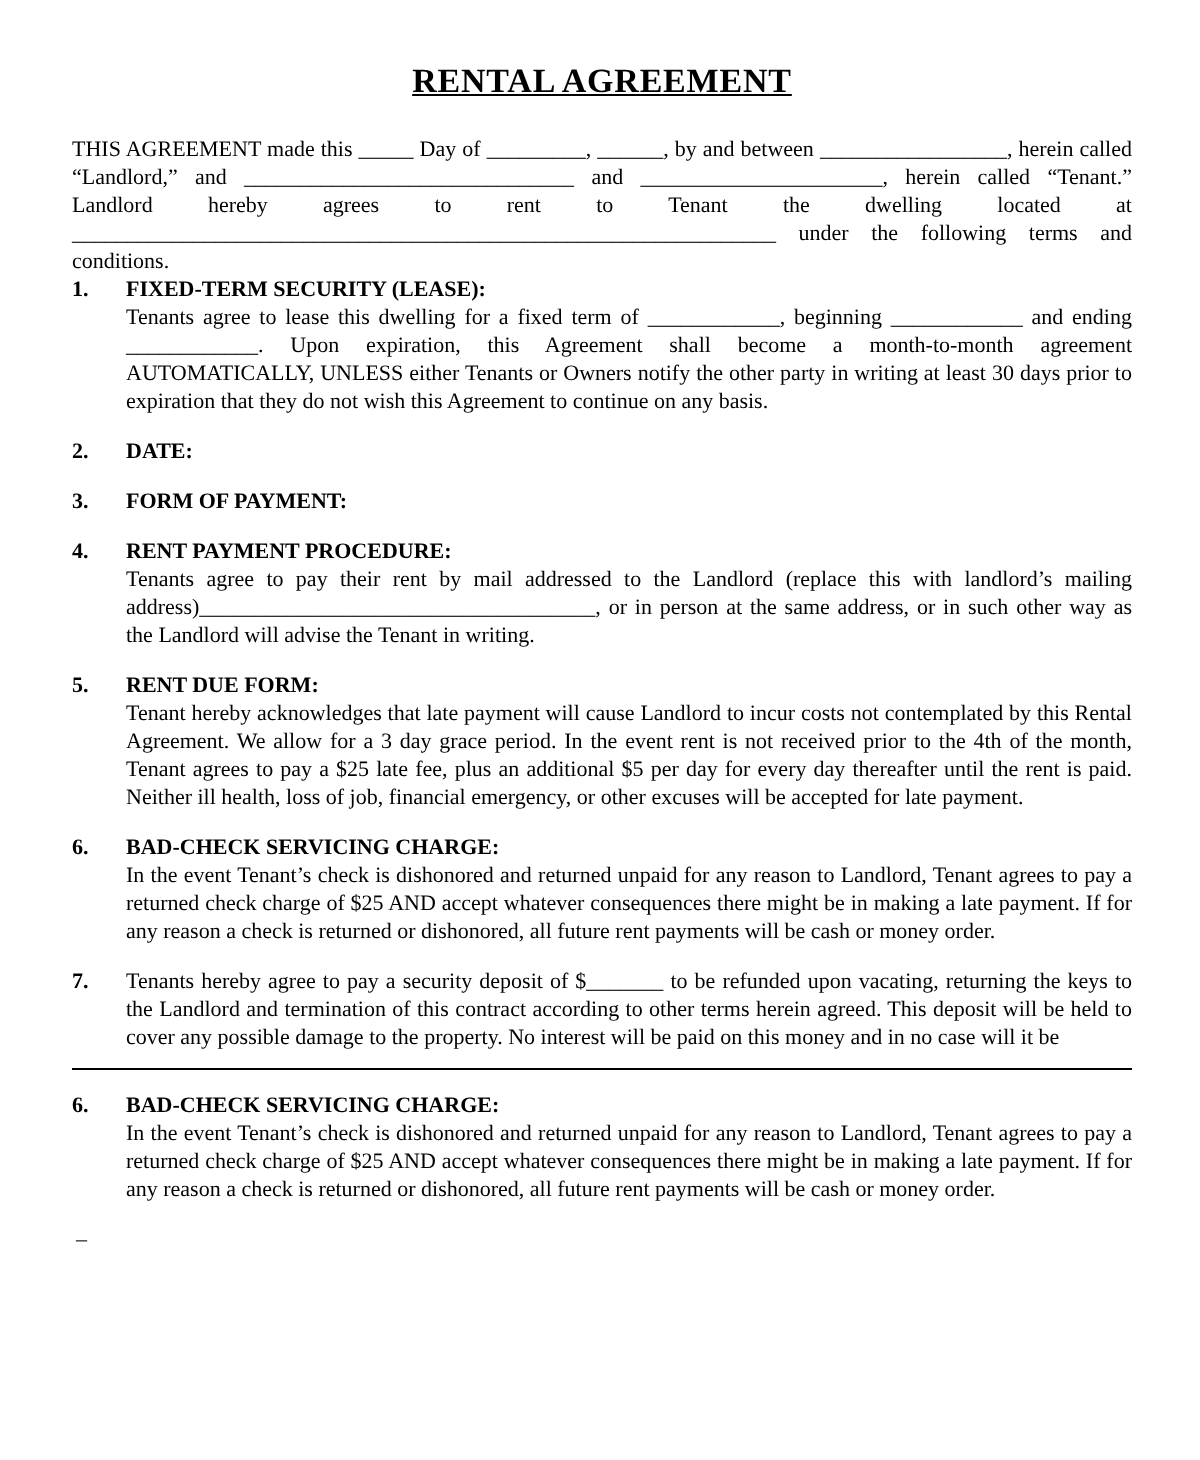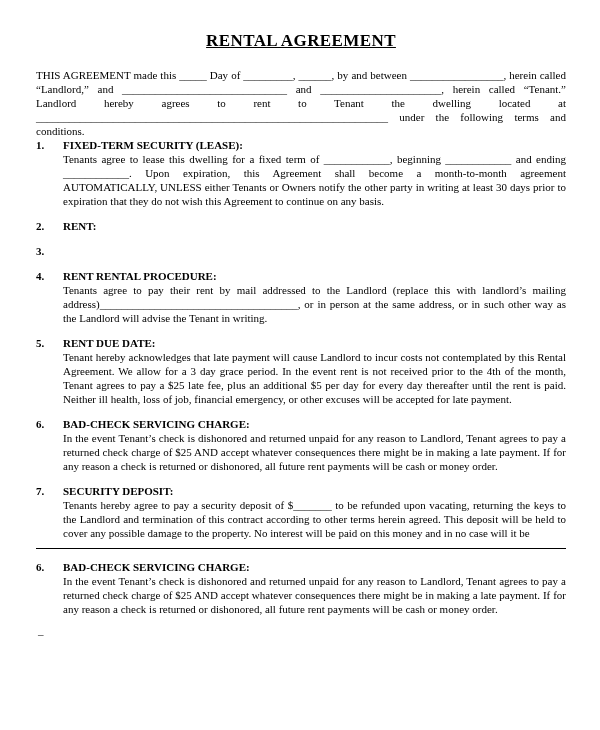--- a/index.html
+++ b/index.html
@@ -74,58 +74,58 @@
       <div class="num">1.</div>
       <div class="content">
         <div class="heading">FIXED-TERM SECURITY (LEASE):</div>
         <p class="body">Tenants agree to lease this dwelling for a fixed term of ____________, beginning ____________ and ending ____________.  Upon expiration, this Agreement shall become a month-to-month agreement AUTOMATICALLY, UNLESS either Tenants or Owners notify the other party in writing at least 30 days prior to expiration that they do not wish this Agreement to continue on any basis.</p>
       </div>
     </div>
 
     <div class="section">
       <div class="num">2.</div>
       <div class="content">
-        <div class="heading">RENT:</div>
+        <div class="heading">DATE:</div>
       </div>
     </div>
 
     <div class="section">
       <div class="num">3.</div>
       <div class="content">
+        <div class="heading">FORM OF PAYMENT:</div>
       </div>
     </div>
 
     <div class="section">
       <div class="num">4.</div>
       <div class="content">
-        <div class="heading">RENT RENTAL PROCEDURE:</div>
+        <div class="heading">RENT PAYMENT PROCEDURE:</div>
         <p class="body">Tenants agree to pay their rent by mail addressed to the Landlord (replace this with landlord’s mailing address)____________________________________, or in person at the same address, or in such other way as the Landlord will advise the Tenant in writing.</p>
       </div>
     </div>
 
     <div class="section">
       <div class="num">5.</div>
       <div class="content">
-        <div class="heading">RENT DUE DATE:</div>
+        <div class="heading">RENT DUE FORM:</div>
         <p class="body">Tenant hereby acknowledges that late payment will cause Landlord to incur costs not contemplated by this Rental Agreement.  We allow for a 3 day grace period.  In the event rent is not received prior to the 4th of the month, Tenant agrees to pay a $25 late fee, plus an additional $5 per day for every day thereafter until the rent is paid.  Neither ill health, loss of job, financial emergency, or other excuses will be accepted for late payment.</p>
       </div>
     </div>
 
     <div class="section">
       <div class="num">6.</div>
       <div class="content">
         <div class="heading">BAD-CHECK SERVICING CHARGE:</div>
         <p class="body">In the event Tenant’s check is dishonored and returned unpaid for any reason to Landlord, Tenant agrees to pay a returned check charge of $25 AND accept whatever consequences there might be in making a late payment.  If for any reason a check is returned or dishonored, all future rent payments will be cash or money order.</p>
       </div>
     </div>
 
     <div class="section">
       <div class="num">7.</div>
       <div class="content">
-        <div class="heading">SECURITY DEPOSIT:</div>
         <p class="body">Tenants hereby agree to pay a security deposit of $_______ to be refunded upon vacating, returning the keys to the Landlord and termination of this contract according to other terms herein agreed.  This deposit will be held to cover any possible damage to the property.  No interest will be paid on this money and in no case will it be</p>
       </div>
     </div>
 
   </div>
 
   <div class="page-divider"></div>
 
   <div class="section">
     <div class="num">6.</div>

